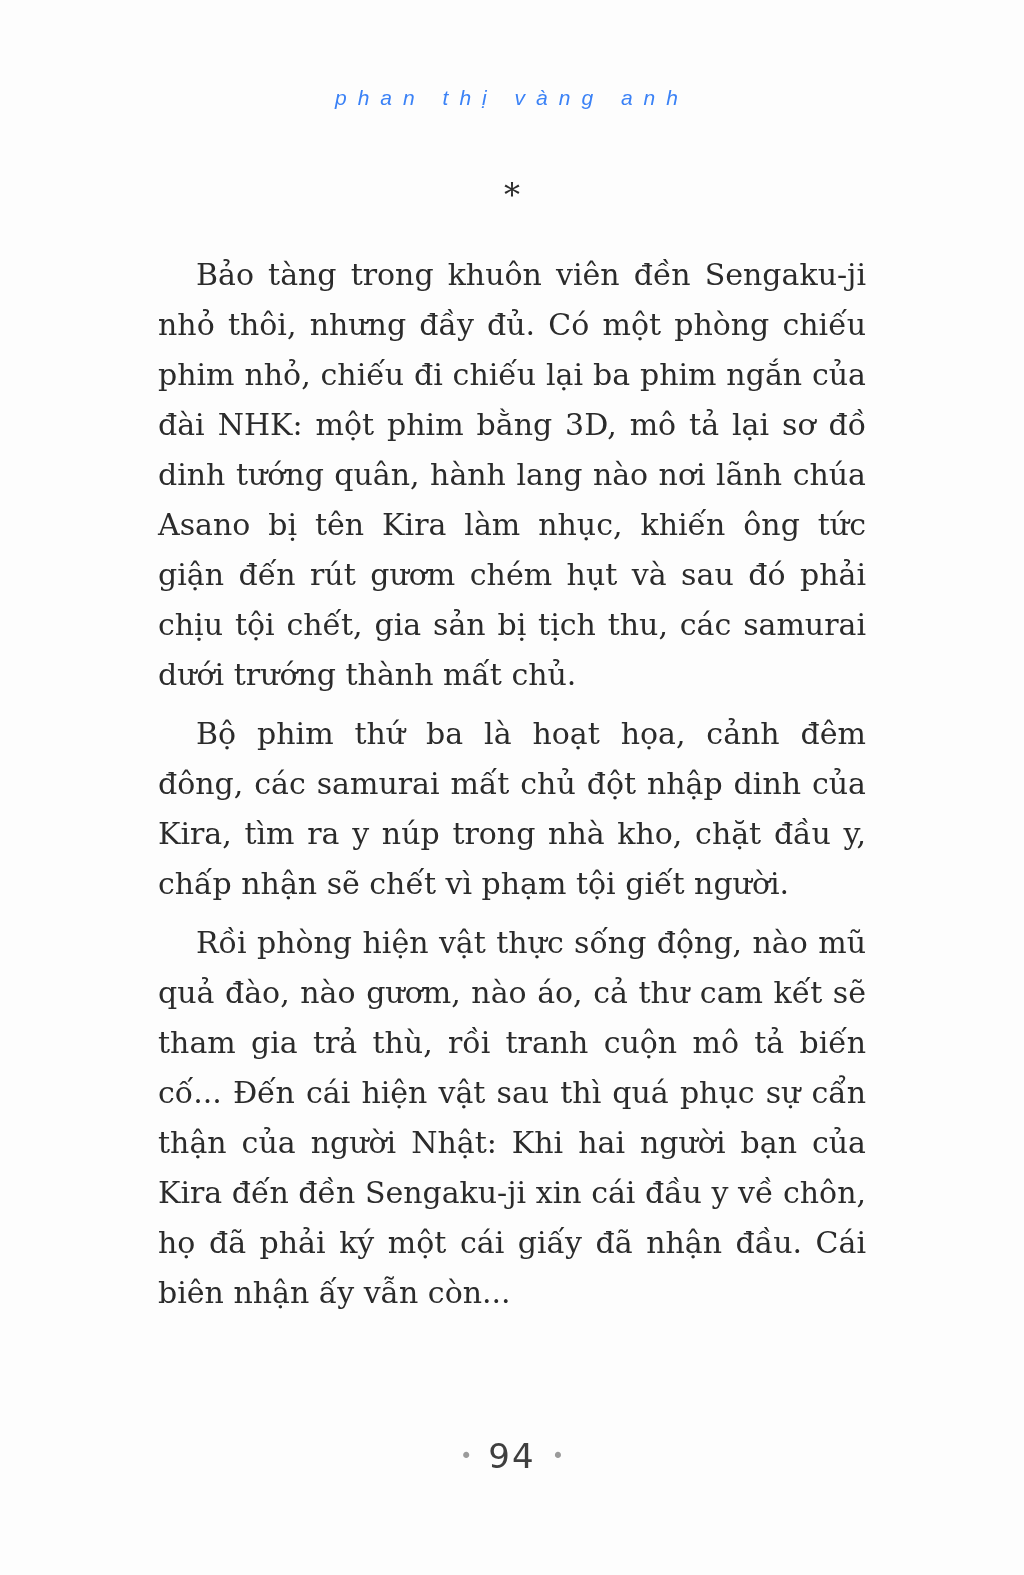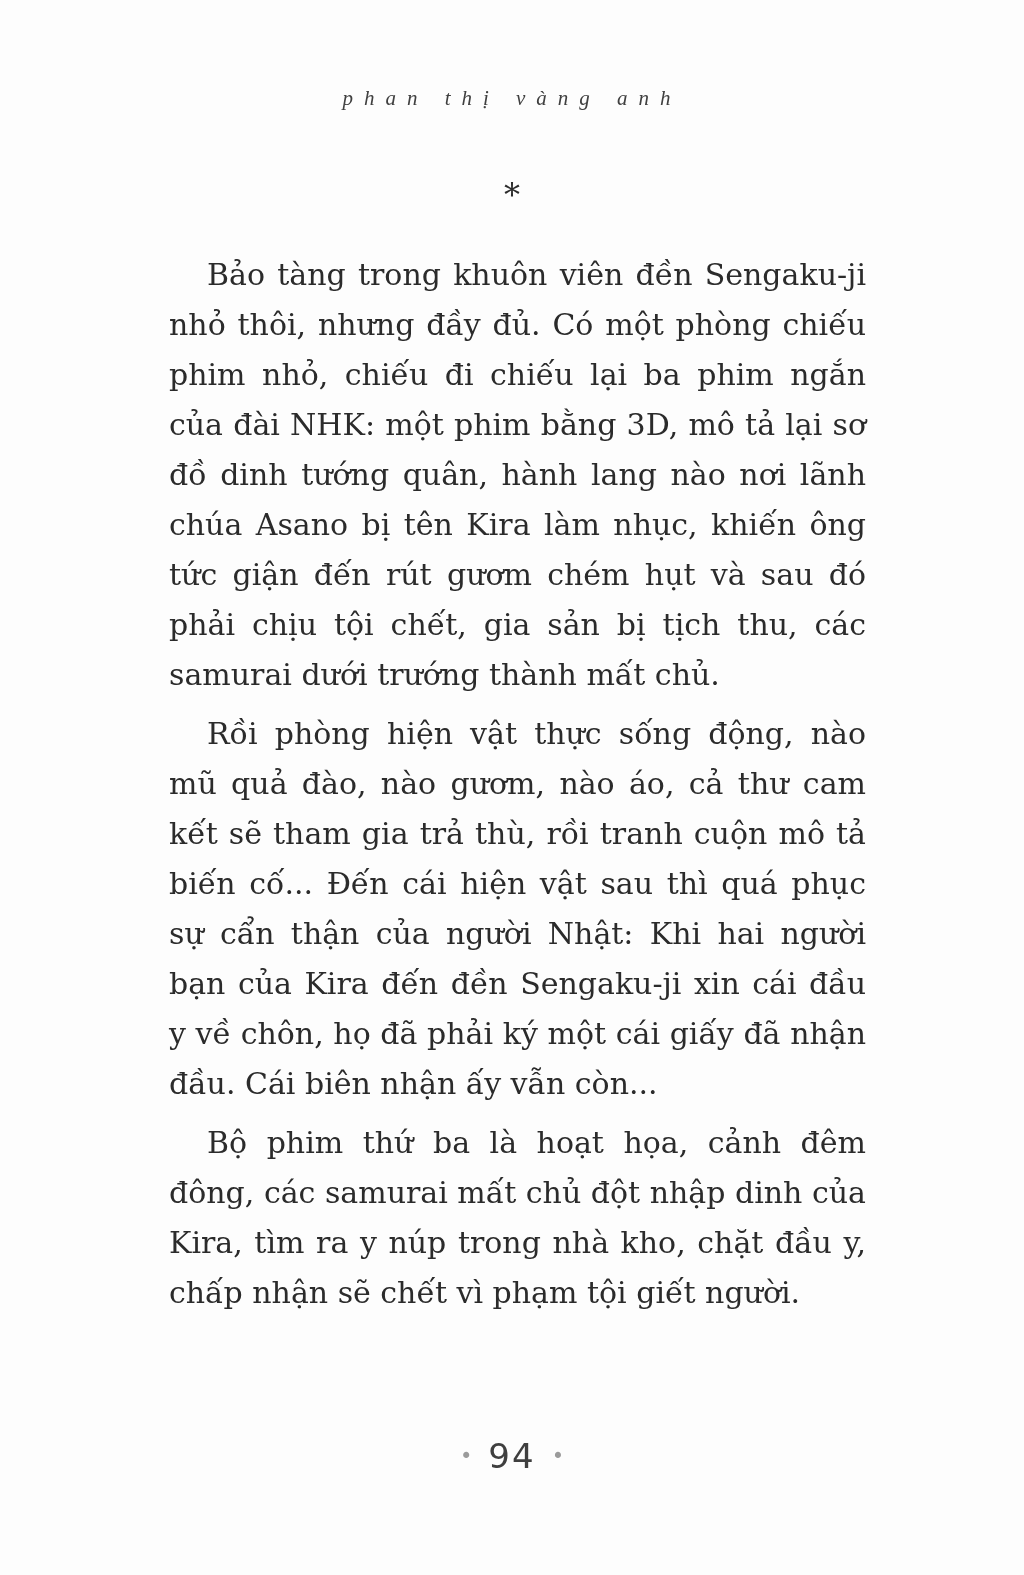--- a/index.html
+++ b/index.html
@@ -15,43 +15,43 @@
     color: #2b2b2b;
     font-family: "DejaVu Serif", "Liberation Serif", serif;
     overflow: hidden;
   }
   .running-header {
     position: absolute;
     top: 86px;
     left: 0;
     width: 100%;
     text-align: center;
-    font-family: Liberation Serif, serif;
+    font-family: Liberation Sans, sans-serif;
     font-style: italic;
     font-size: 21px;
     letter-spacing: 11px;
-    color: #404040;
+    color: #3b82f6;
   }
   .section-divider {
     position: absolute;
     top: 176px;
     left: 0;
     width: 100%;
     text-align: center;
     font-size: 32px;
     color: #2b2b2b;
   }
   .content {
     position: absolute;
     top: 250px;
     left: 158px;
     width: 708px;
   }
   .content p {
-    margin: 0 0 9px 11px;
+    margin: 0 0 9px 0;
     font-size: 30px;
     line-height: 50px;
     text-align: justify;
     text-indent: 38px;
     color: #2b2b2b;
   }
   .page-footer {
     position: absolute;
     top: 1436px;
     left: 0;
@@ -76,21 +76,21 @@
 <body>
 
 <div class="page">
 
   <div class="running-header">phan thị vàng anh</div>
 
   <div class="section-divider">*</div>
 
   <div class="content">
     <p>Bảo tàng trong khuôn viên đền Sengaku-ji nhỏ thôi, nhưng đầy đủ. Có một phòng chiếu phim nhỏ, chiếu đi chiếu lại ba phim ngắn của đài NHK: một phim bằng 3D, mô tả lại sơ đồ dinh tướng quân, hành lang nào nơi lãnh chúa Asano bị tên Kira làm nhục, khiến ông tức giận đến rút gươm chém hụt và sau đó phải chịu tội chết, gia sản bị tịch thu, các samurai dưới trướng thành mất chủ.</p>
+    <p>Bộ phim thứ ba là hoạt họa, cảnh đêm đông, các samurai mất chủ đột nhập dinh của Kira, tìm ra y núp trong nhà kho, chặt đầu y, chấp nhận sẽ chết vì phạm tội giết người.</p>
     <p>Rồi phòng hiện vật thực sống động, nào mũ quả đào, nào gươm, nào áo, cả thư cam kết sẽ tham gia trả thù, rồi tranh cuộn mô tả biến cố... Đến cái hiện vật sau thì quá phục sự cẩn thận của người Nhật: Khi hai người bạn của Kira đến đền Sengaku-ji xin cái đầu y về chôn, họ đã phải ký một cái giấy đã nhận đầu. Cái biên nhận ấy vẫn còn...</p>
-    <p>Bộ phim thứ ba là hoạt họa, cảnh đêm đông, các samurai mất chủ đột nhập dinh của Kira, tìm ra y núp trong nhà kho, chặt đầu y, chấp nhận sẽ chết vì phạm tội giết người.</p>
   </div>
 
   <div class="page-footer">
     <span class="footer-dot">•</span><span class="page-number">94</span><span class="footer-dot">•</span>
   </div>
 
 </div>
 
 </body></html>

